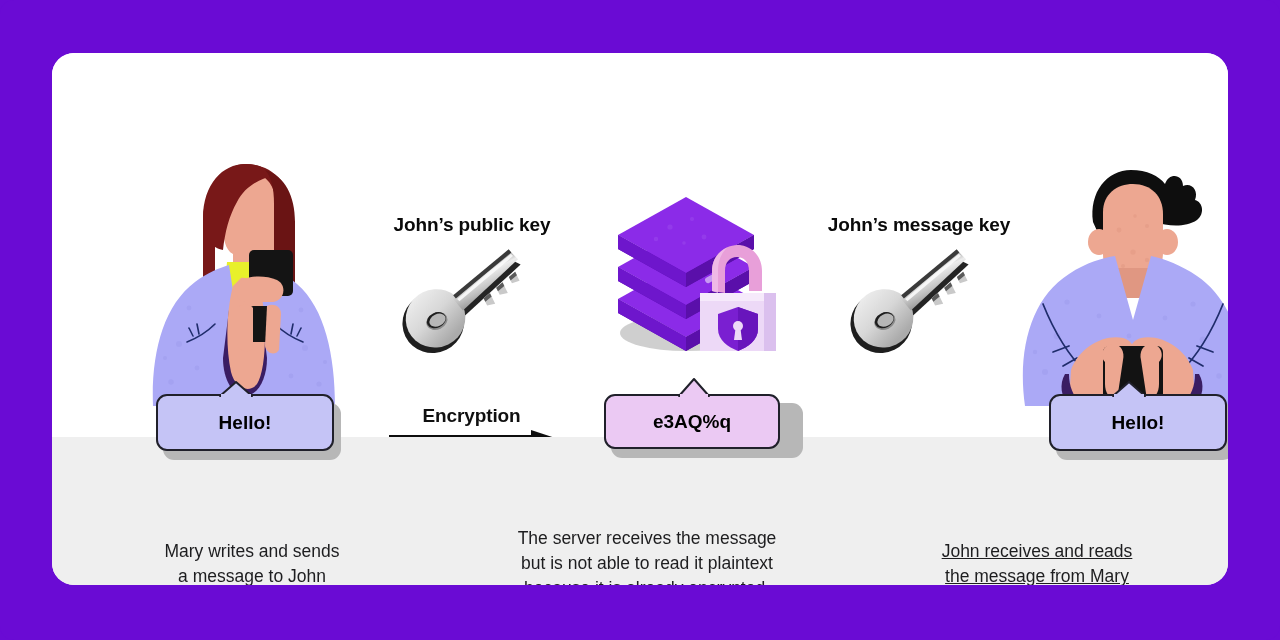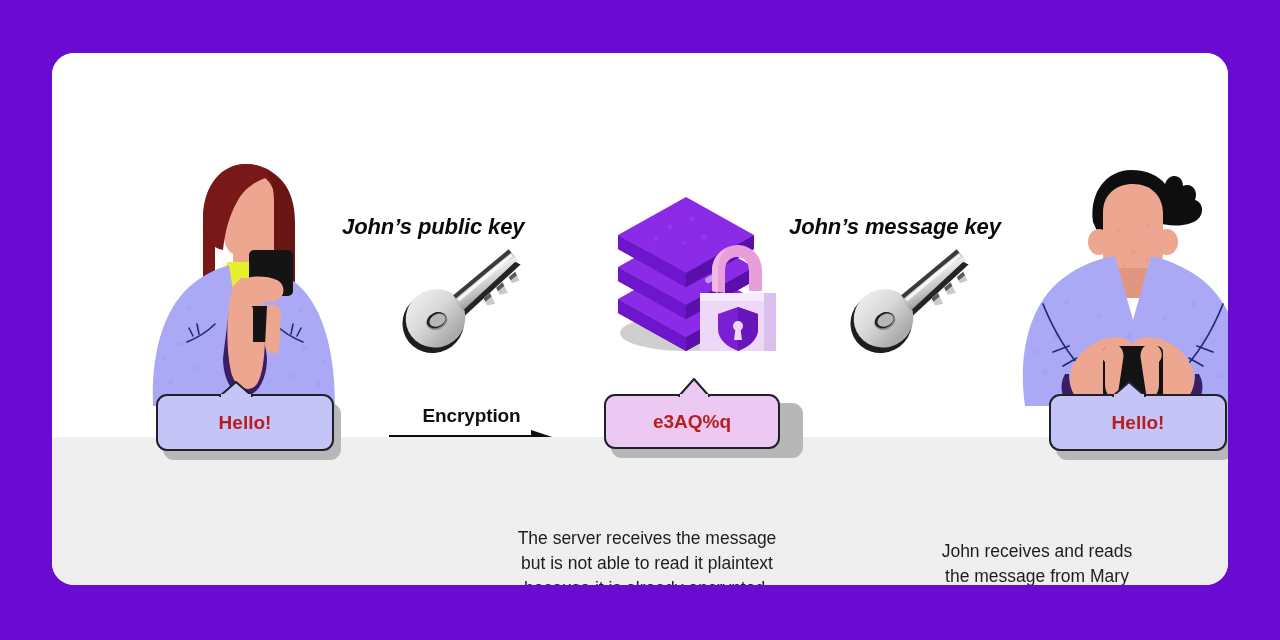--- a/index.html
+++ b/index.html
@@ -57,31 +57,30 @@
     position: absolute;
     color: #1D1D1F;
     font-size: 17.5px;
     line-height: 25px;
     text-align: center;
     font-family: "Liberation Sans", sans-serif;
     white-space: pre-line;
   }
   #caption-left  { left: 50px;  top: 102px; width: 300px; }
   #caption-mid   { left: 440px; top: 89px;  width: 310px; text-align: center; }
-  #caption-right { left: 835px; top: 102px; width: 300px; }
+  #caption-right { left: 835px; top: 102px; width: 300px; text-decoration: underline; }
 
   
   .key-label {
     position: absolute;
-    font-size: 22px;
+    font-size: 19px;
     font-weight: bold;
     color: #0A0A0A;
-    text-align: left;
+    text-align: center;
     letter-spacing: -0.1px;
-    font-style: italic;
   }
   #label-public  { left: 290px; top: 161px; width: 260px; }
   #label-private { left: 737px; top: 161px; width: 260px; }
 
   
   .arrow-group { position: absolute; }
   #arrow-enc { left: 337px; top: 352px; width: 165px; height: 40px; }
   #arrow-dec { left: 786px; top: 352px; width: 165px; height: 40px; }
   .arrow-label {
     position: absolute;
@@ -100,21 +99,21 @@
   .bubble-wrap { position: absolute; }
   .bubble {
     position: relative;
     border: 2px solid #20202A;
     border-radius: 11px;
     box-sizing: border-box;
     display: flex;
     align-items: center;
     justify-content: center;
     font-weight: bold;
-    color: #b91c1c;
+    color: #000000;
     z-index: 2;
   }
   .bubble-shadow {
     position: absolute;
     left: 7px;
     top: 9px;
     width: 100%;
     height: 100%;
     background: #B7B7B7;
     border-radius: 11px;
@@ -437,20 +436,22 @@
         <svg class="bubble-tail" style="left:60px; top:-13px;" width="40" height="16" viewBox="0 0 40 16" xmlns="http://www.w3.org/2000/svg">
           <path d="M4 15 L20 1 L36 15 Z" fill="#C5C4F6" stroke="#20202A" stroke-width="2" stroke-linejoin="round"></path>
           <rect x="5" y="13" width="30" height="4" fill="#C5C4F6"></rect>
         </svg>
         <div class="bubble" id="bubble-john">Hello!</div>
       </div>
 
     </div>
 
     <div id="card-bottom">
+      <div class="caption" id="caption-left">Mary writes and sends
+a message to John</div>
       <div class="caption" id="caption-mid">The server receives the message
 but is not able to read it plaintext
 because it is already encrypted.</div>
       <div class="caption" id="caption-right">John receives and reads
 the message from Mary</div>
     </div>
 
   </div>
 </div>
 

